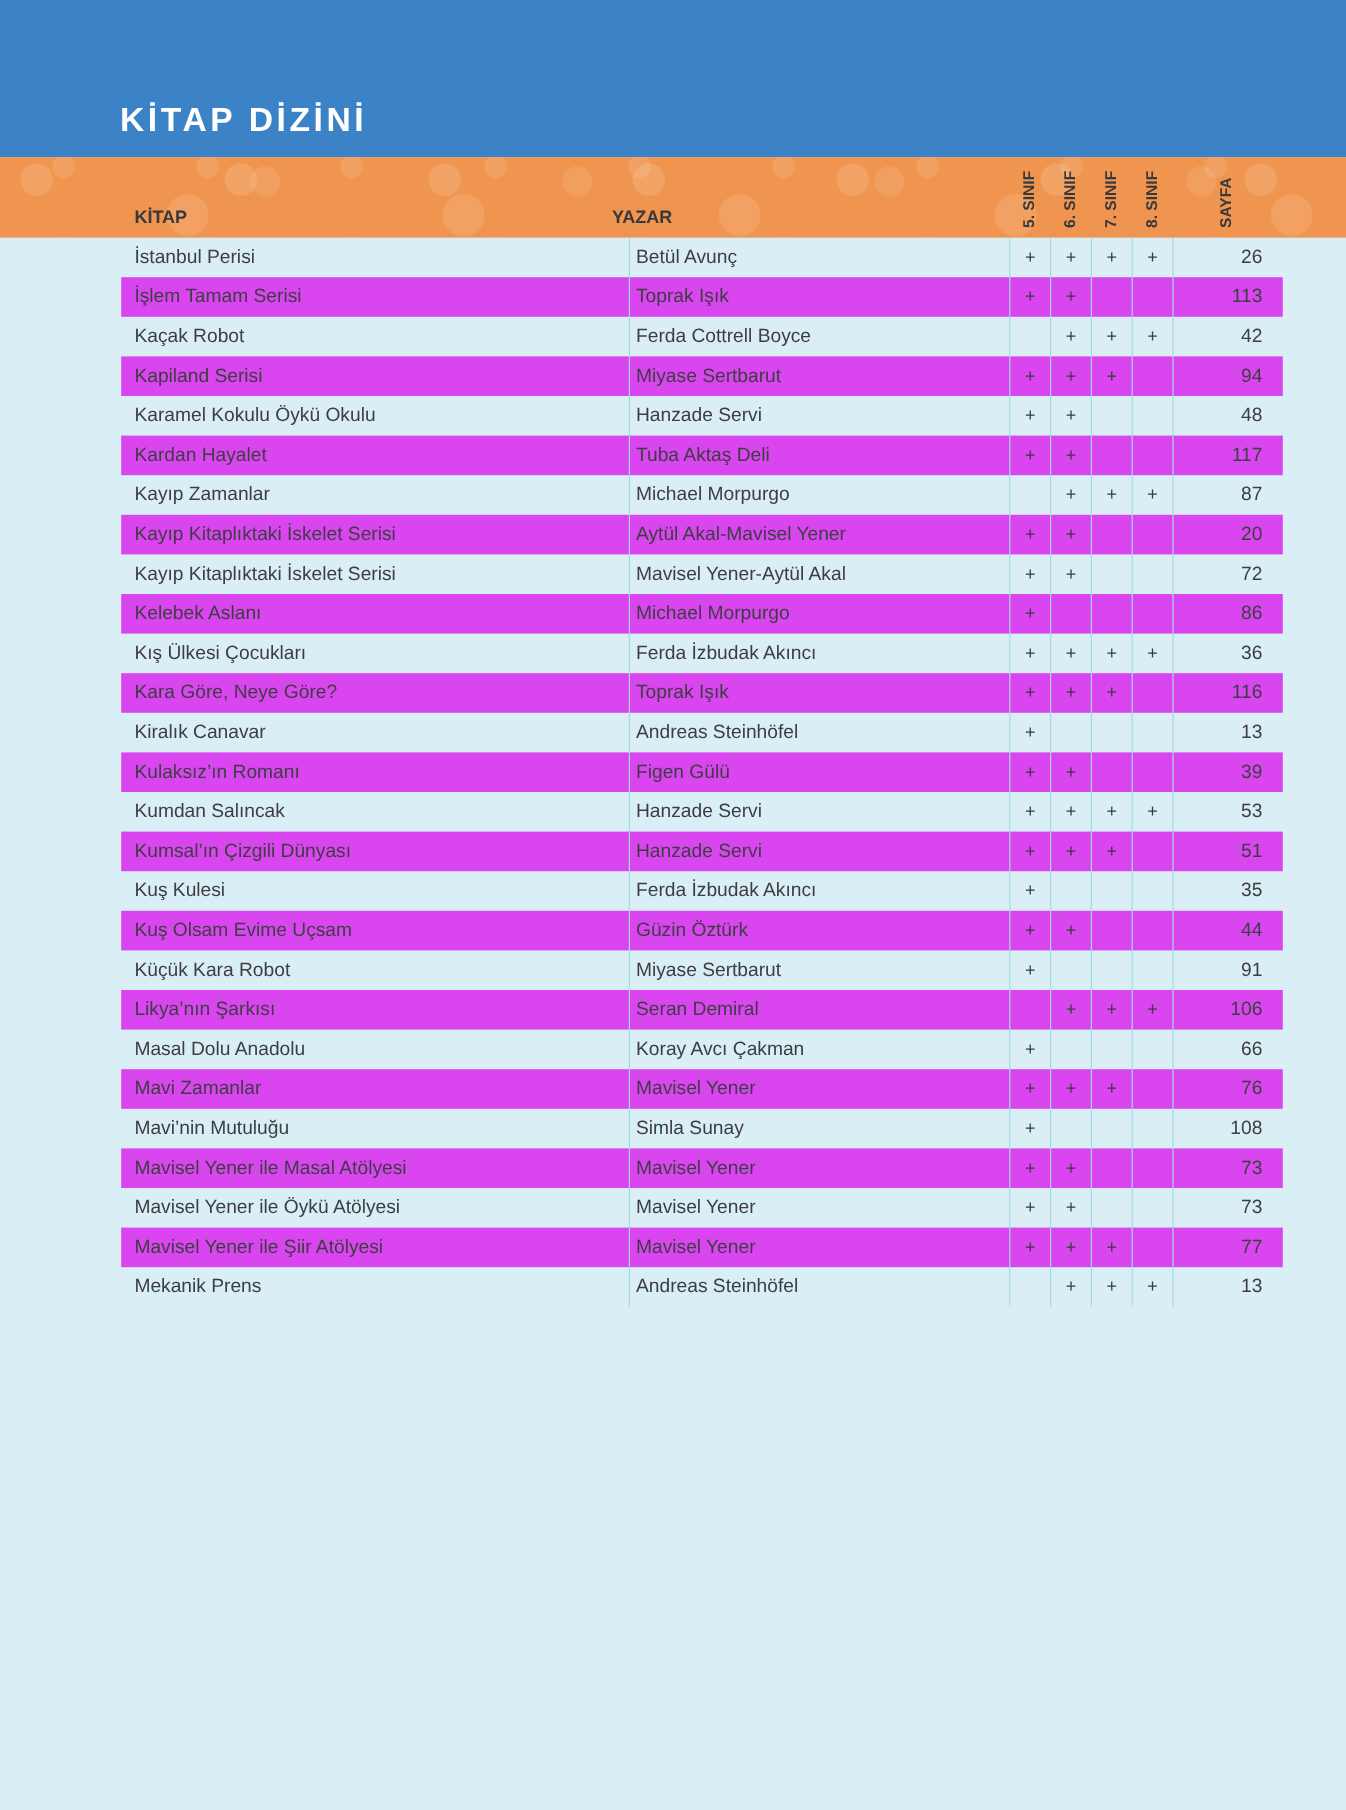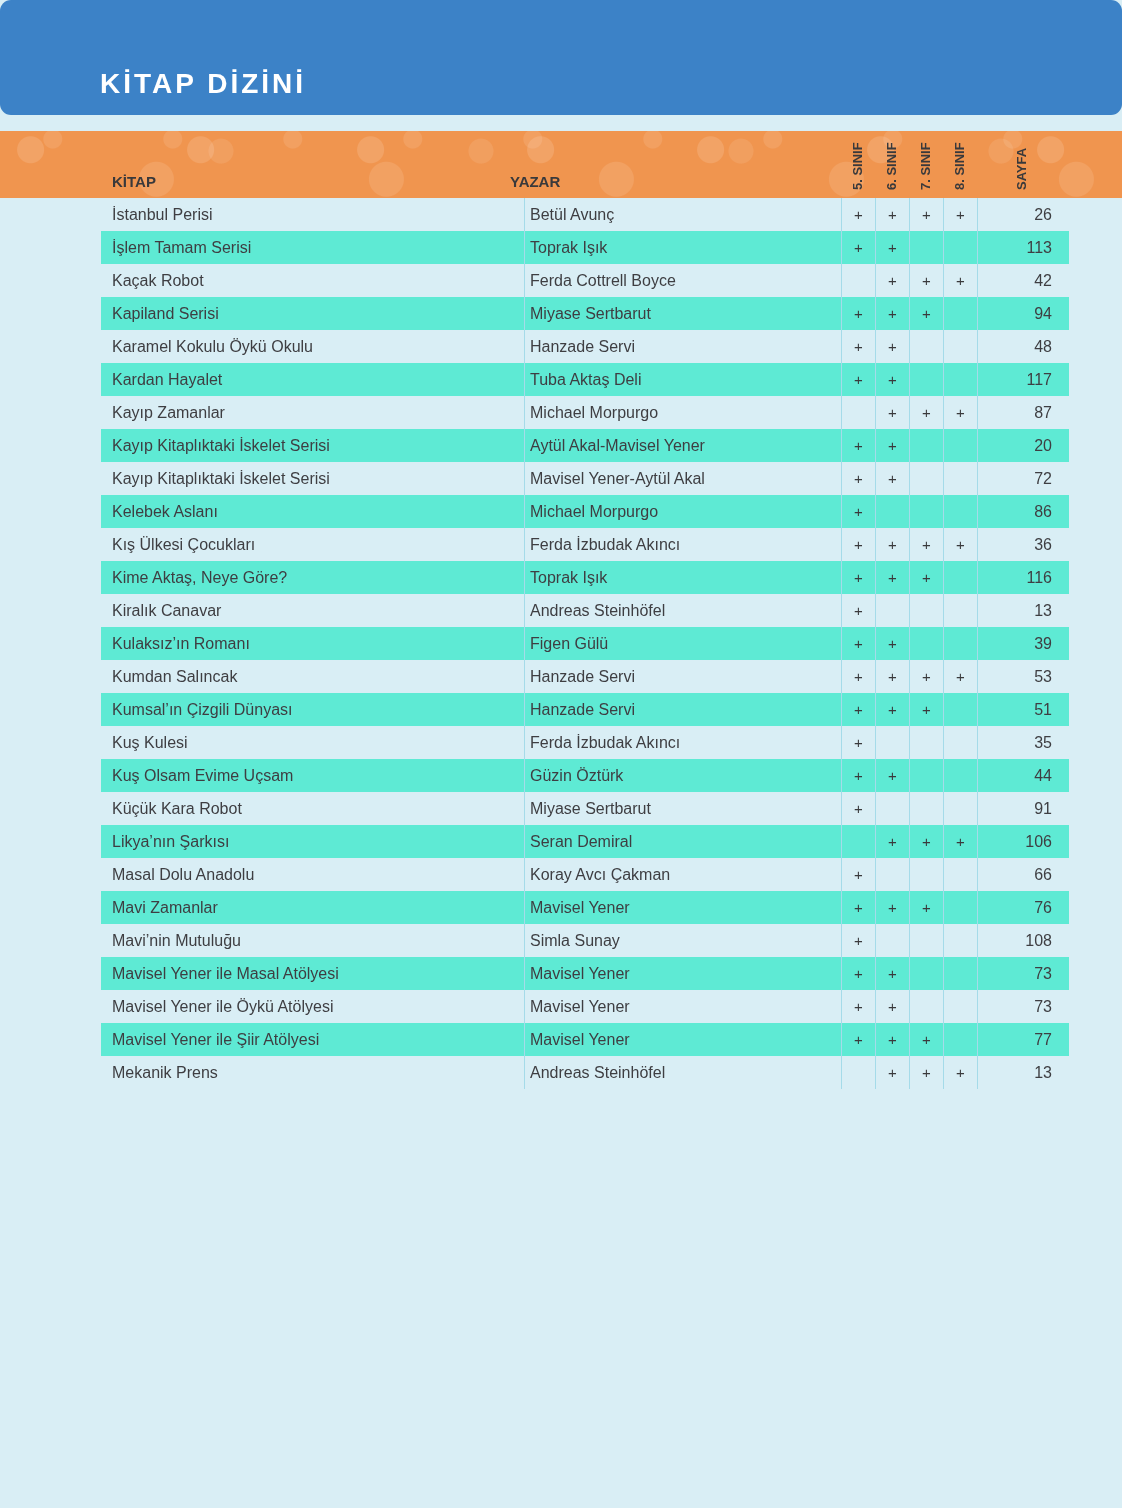--- a/index.html
+++ b/index.html
@@ -8,23 +8,22 @@
     position:relative;
     background:#d9eef5;
     font-family:"Liberation Sans", sans-serif;
     color:#3e3e42;
     overflow:hidden;
   }
 
   
   .top-banner {
     position:absolute; left:0; top:0;
-    width:1122px; height:115px;
+    width:1122px; height:131px;
     background:#3c82c7;
-    border-radius:11px;
   }
   .page-title {
     position:absolute; left:100px; bottom:15px;
     color:#ffffff;
     font-size:28px;
     font-weight:bold;
     letter-spacing:3px;
     white-space:nowrap;
   }
 
@@ -65,21 +64,21 @@
   .book-table {
     position:absolute; left:101px; top:198px;
     width:968px;
   }
   .trow {
     display:flex;
     height:33px;
     align-items:center;
     font-size:16px;
   }
-  .trow.white { background:#5eead4; }
+  .trow.white { background:#d946ef; }
   .trow.tint  { background:transparent; }
 
   .c-book {
     width:423px; height:100%;
     display:flex; align-items:center;
     padding-left:11px;
     white-space:nowrap;
   }
   .c-author {
     width:317px; height:100%;
@@ -212,21 +211,21 @@
     <div class="trow tint">
     <div class="c-book">Kış Ülkesi Çocukları</div>
     <div class="c-author">Ferda İzbudak Akıncı</div>
     <div class="c-grade">+</div>
     <div class="c-grade">+</div>
     <div class="c-grade">+</div>
     <div class="c-grade">+</div>
     <div class="c-page">36</div>
   </div>
     <div class="trow white">
-    <div class="c-book">Kime Aktaş, Neye Göre?</div>
+    <div class="c-book">Kara Göre, Neye Göre?</div>
     <div class="c-author">Toprak Işık</div>
     <div class="c-grade">+</div>
     <div class="c-grade">+</div>
     <div class="c-grade">+</div>
     <div class="c-grade"></div>
     <div class="c-page">116</div>
   </div>
     <div class="trow tint">
     <div class="c-book">Kiralık Canavar</div>
     <div class="c-author">Andreas Steinhöfel</div>

